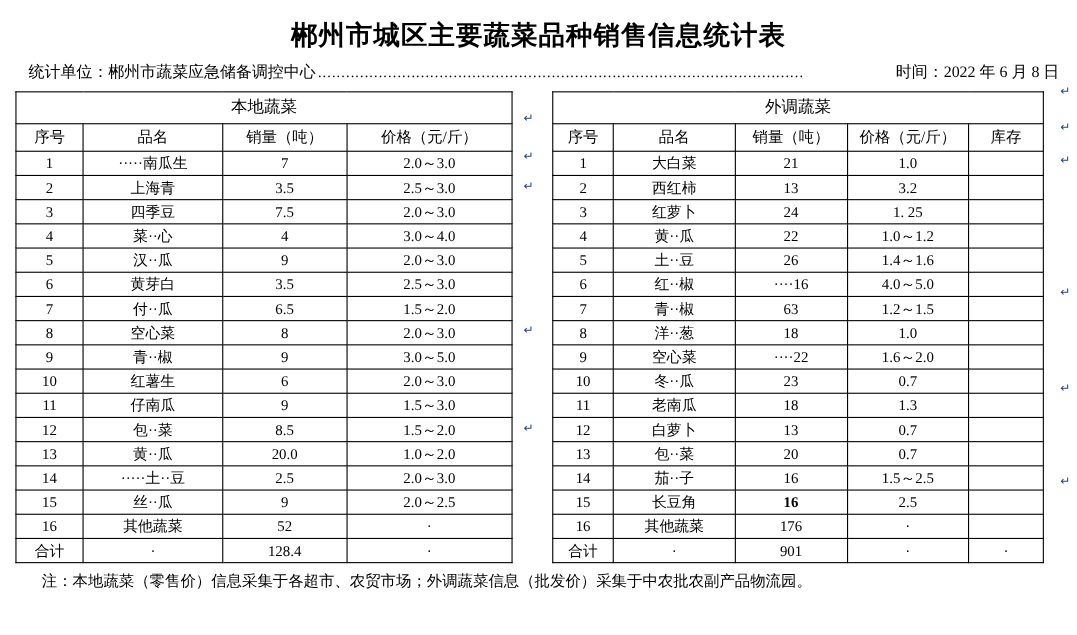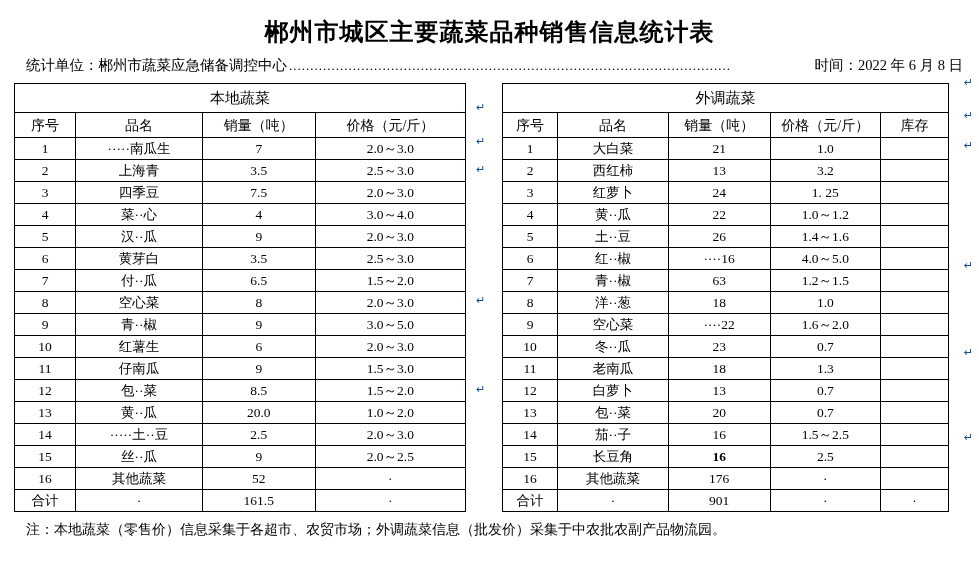--- a/index.html
+++ b/index.html
@@ -95,20 +95,21 @@
     height: 24px;
     font-size: 14px;
   }
   .bold {
     font-weight: bold;
   }
   .note {
     font-size: 14px;
     padding: 8px 16px 0 26px;
     line-height: 1.4;
+    margin-left: 12px;
   }
   
   .pmark {
     position: absolute;
     color: #1b4a8a;
     font-size: 11px;
     font-family: "Liberation Sans", sans-serif;
   }
   .mid-mark {
     position: absolute;
@@ -250,21 +251,21 @@
         </tr>
         <tr>
           <td>16</td>
           <td>其他蔬菜</td>
           <td>52</td>
           <td>·</td>
         </tr>
         <tr>
           <td>合计</td>
           <td>·</td>
-          <td>161.5</td>
+          <td>128.4</td>
           <td>·</td>
         </tr>
       </tbody>
     </table>
 
     <div class="spacer-col">
       <span class="mid-mark" style="top:18px; left:10px;">↵</span>
       <span class="mid-mark" style="top:52px; left:10px;">↵</span>
       <span class="mid-mark" style="top:80px; left:10px;">↵</span>
       <span class="mid-mark" style="top:211px; left:10px;">↵</span>

